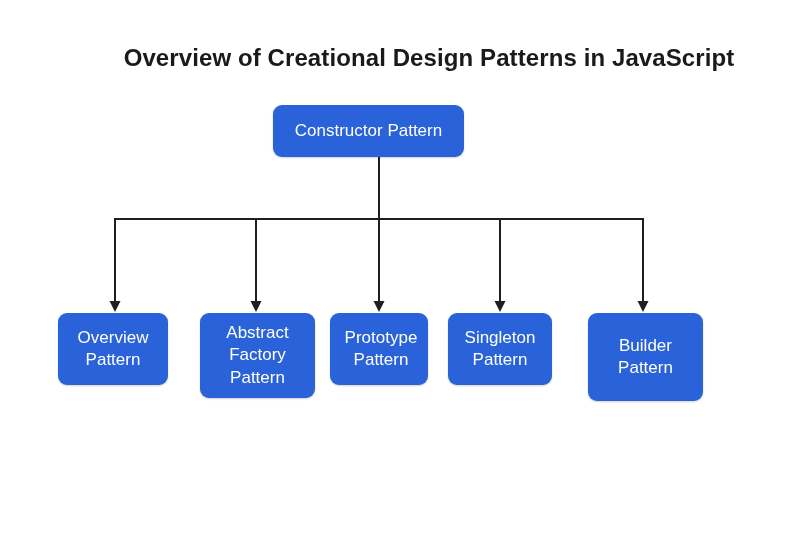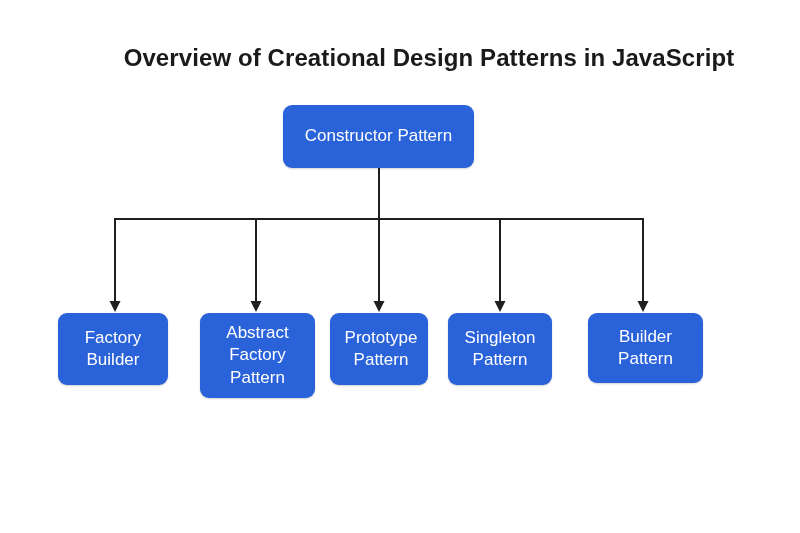--- a/index.html
+++ b/index.html
@@ -54,26 +54,26 @@
     text-align: center;
     background: var(--node-fill);
     color: var(--node-text);
     border-radius: 9px;
     font-size: 17px;
     font-weight: 500;
     line-height: 1.32;
     padding: 6px 8px;
     box-shadow: 0 1px 2px rgba(0,0,0,0.18);
   }
-  .node-root       { left: 283px; top: 105px; width: 191px; height: 63px; }
+  .node-root       { left: 273px; top: 105px; width: 191px; height: 52px; }
   .node-factory    { left:  58px; top: 313px; width: 110px; height: 72px; }
   .node-abstract   { left: 200px; top: 313px; width: 115px; height: 85px; }
   .node-prototype  { left: 330px; top: 313px; width:  98px; height: 72px; padding-left: 12px; }
   .node-singleton  { left: 448px; top: 313px; width: 104px; height: 72px; padding-left: 8px; }
-  .node-builder    { left: 588px; top: 313px; width: 115px; height: 70px; }
+  .node-builder    { left: 588px; top: 313px; width: 115px; height: 88px; }
 </style>
 </head>
 <body>
 
 <div class="canvas">
 
   <div class="diagram-title">Overview of Creational Design Patterns in JavaScript</div>
 
   <svg class="connector-layer" viewBox="0 0 800 533" xmlns="http://www.w3.org/2000/svg">
 
@@ -86,21 +86,21 @@
 
     <polygon points="109.5,301 120.5,301 115,312"></polygon>
     <polygon points="250.5,301 261.5,301 256,312"></polygon>
     <polygon points="373.5,301 384.5,301 379,312"></polygon>
     <polygon points="494.5,301 505.5,301 500,312"></polygon>
     <polygon points="637.5,301 648.5,301 643,312"></polygon>
   </svg>
 
   <div class="node node-root">Constructor Pattern</div>
 
-  <div class="node node-factory">Factory Builder</div>
+  <div class="node node-factory">Overview Pattern</div>
 
   <div class="node node-abstract">Abstract Factory Pattern</div>
 
   <div class="node node-prototype">Prototype Pattern</div>
 
   <div class="node node-singleton">Singleton Pattern</div>
 
   <div class="node node-builder">Builder Pattern</div>
 
 </div>

